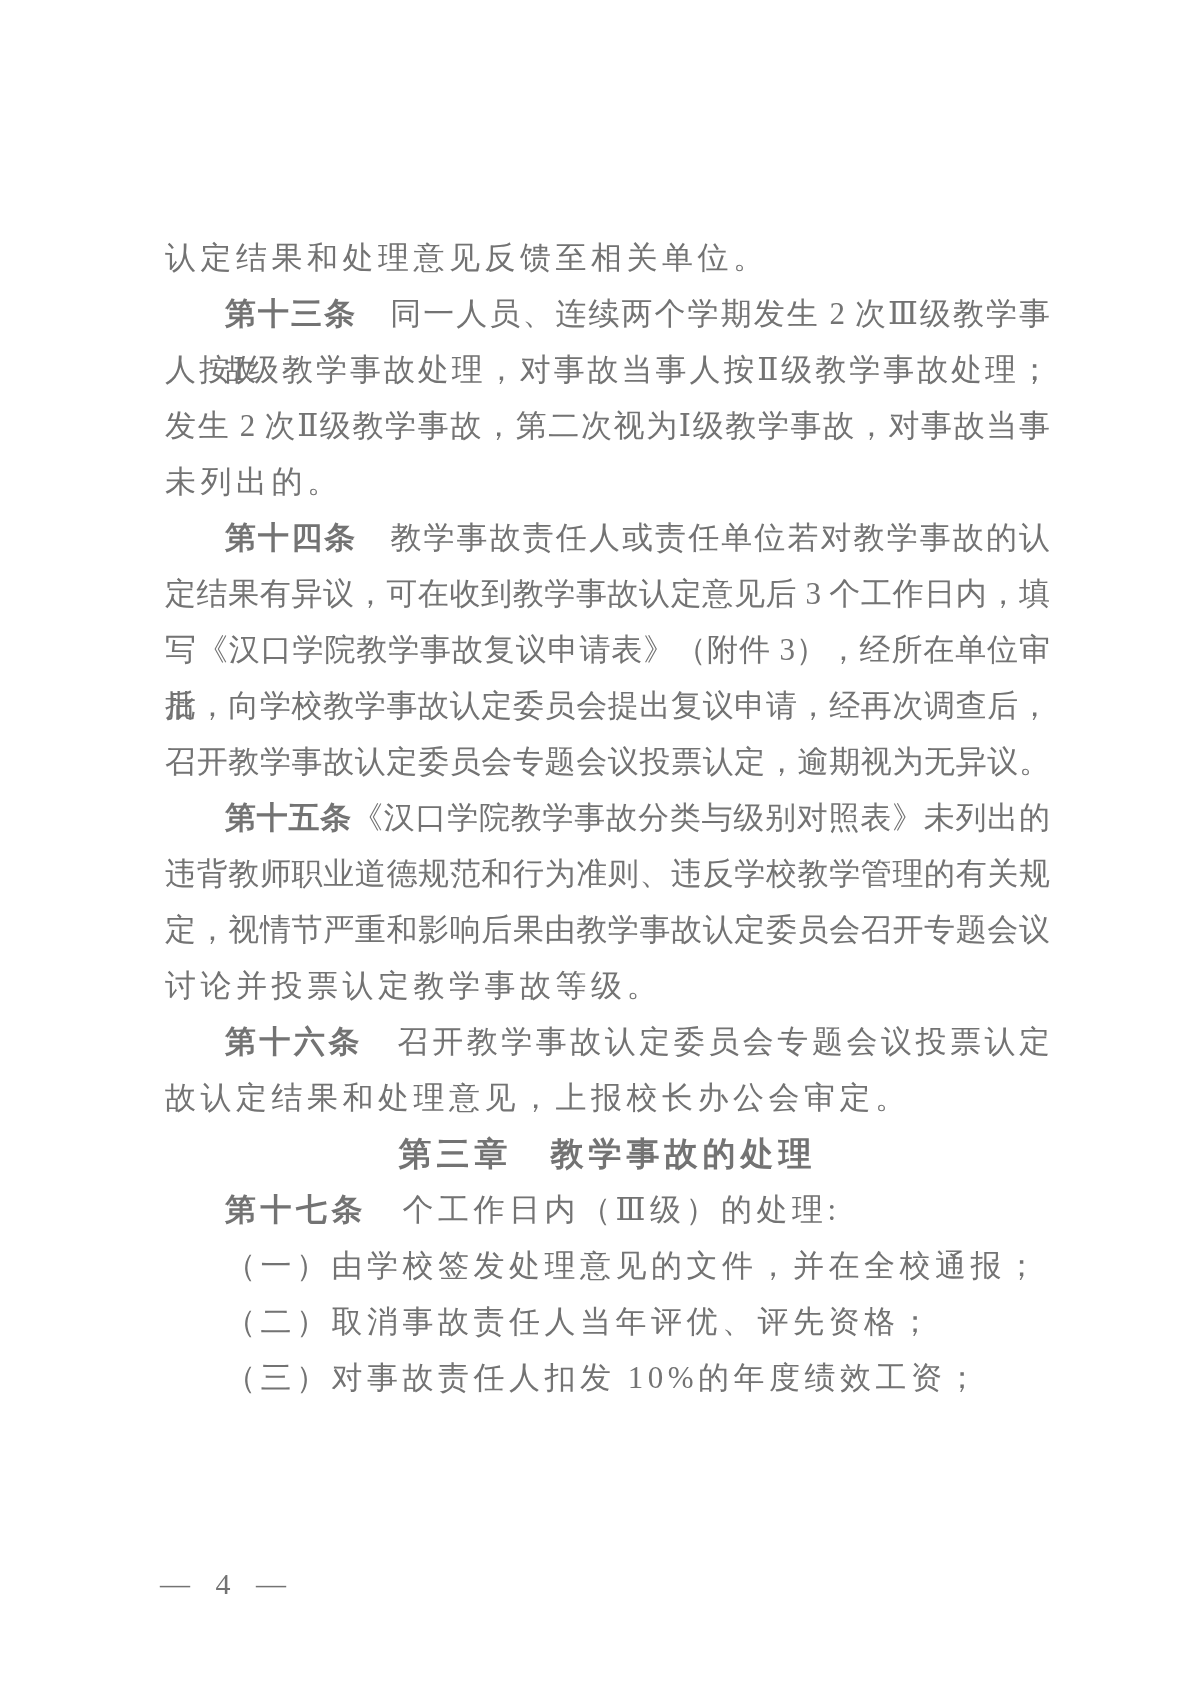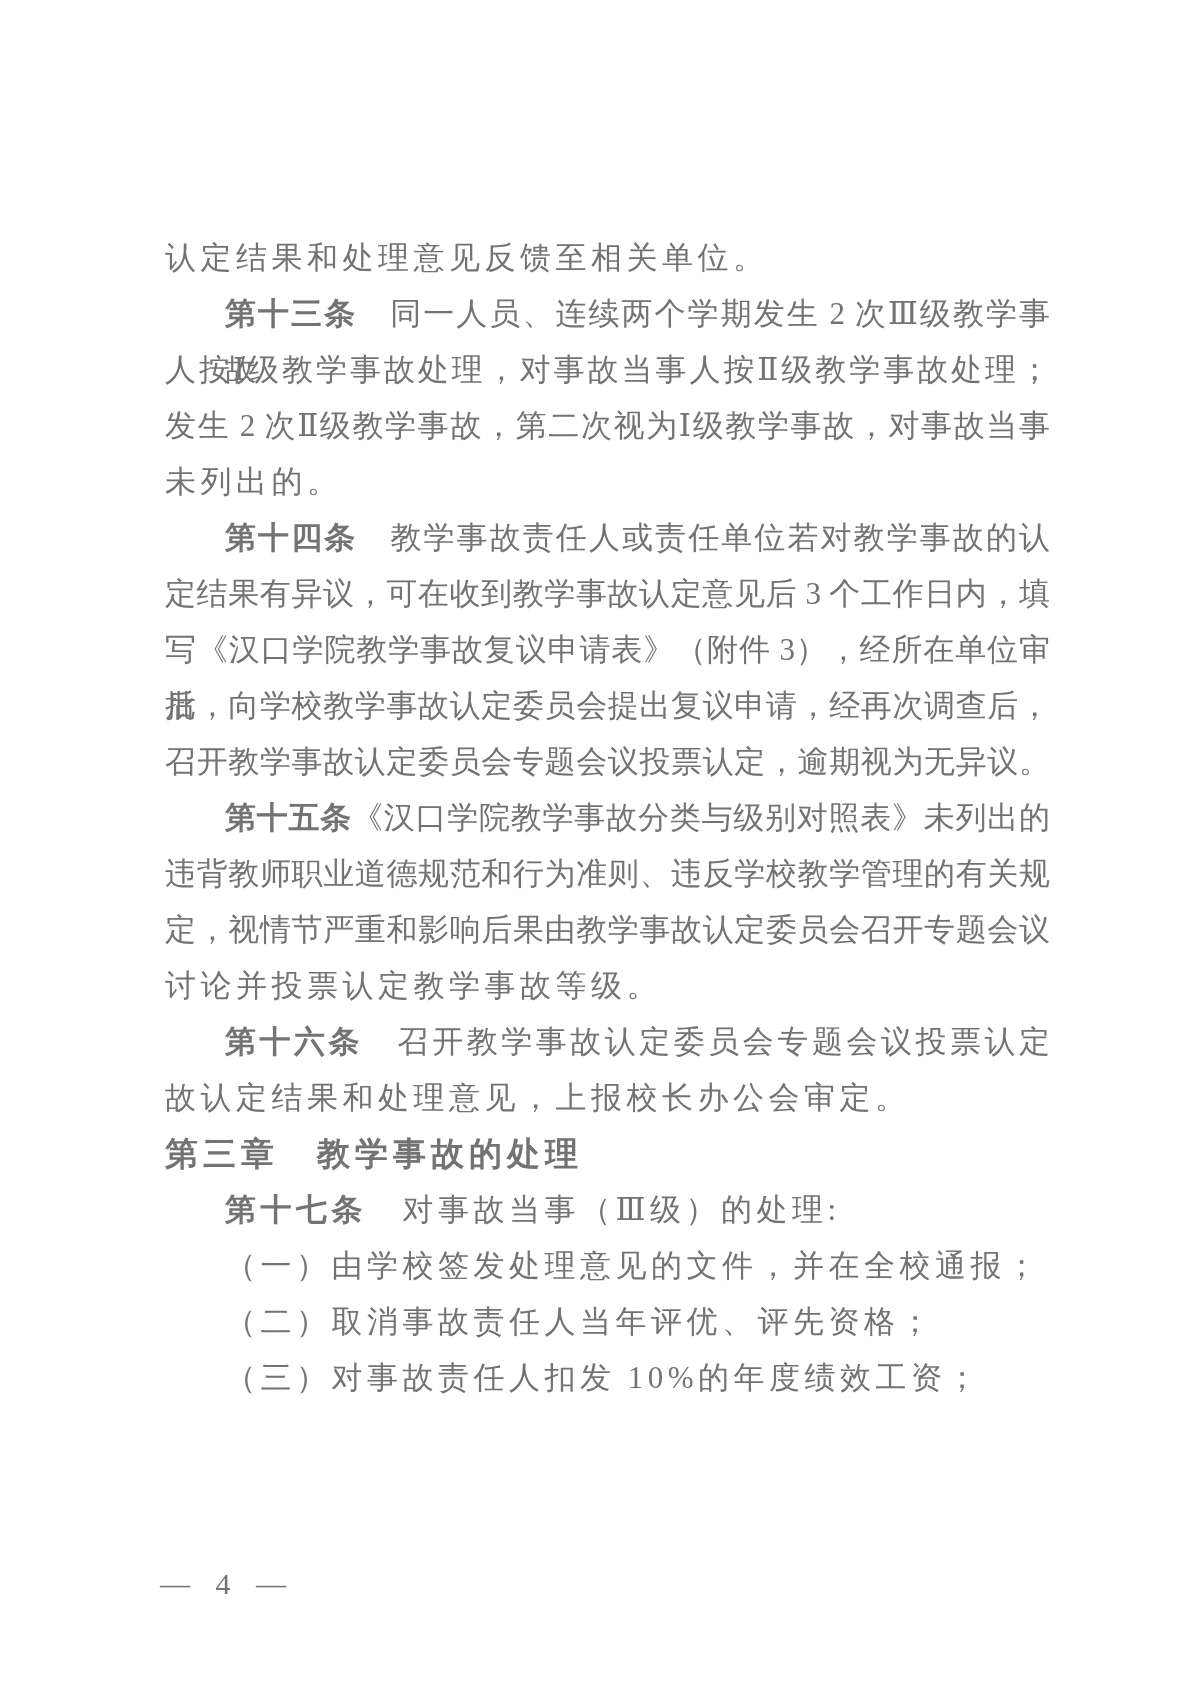--- a/index.html
+++ b/index.html
@@ -21,21 +21,21 @@
     line-height: 56px;
   }
   .line { height: 56px; }
   .short { white-space: nowrap; letter-spacing: 4.5px; }
   .full  { text-align: justify; text-align-last: justify; text-justify: inter-character; }
   .indent { padding-left: 60px; }
   .b {
     font-weight: 700;
     font-family: Liberation Sans, sans-serif;
   }
-  .heading { white-space: nowrap; letter-spacing: 5px; }
+  .heading { text-align: center; white-space: nowrap; letter-spacing: 5px; }
   .heading .b, .heading .t {
     font-weight: 700;
     font-family: "Liberation Sans", "DejaVu Sans", sans-serif;
     font-size: 33px;
   }
   .footer {
     position: absolute;
     left: 160px;
     top: 1567px;
     font-size: 30px;
@@ -77,21 +77,21 @@
     <div class="line full"><span class="t">定，视情节严重和影响后果由教学事故认定委员会召开专题会议</span></div>
 
     <div class="line short"><span class="t">讨论并投票认定教学事故等级。</span></div>
 
     <div class="line full indent"><span class="b">第十六条</span><span class="t">　召开教学事故认定委员会专题会议投票认定</span></div>
 
     <div class="line short"><span class="t">故认定结果和处理意见，上报校长办公会审定。</span></div>
 
     <div class="line heading"><span class="b">第三章</span><span class="t">　教学事故的处理</span></div>
 
-    <div class="line short indent"><span class="b">第十七条</span><span class="t">　对事故当事（Ⅲ级）的处理:</span></div>
+    <div class="line short indent"><span class="b">第十七条</span><span class="t">　个工作日内（Ⅲ级）的处理:</span></div>
 
     <div class="line short indent"><span class="t">（一）由学校签发处理意见的文件，并在全校通报；</span></div>
 
     <div class="line short indent"><span class="t">（二）取消事故责任人当年评优、评先资格；</span></div>
 
     <div class="line short indent"><span class="t">（三）对事故责任人扣发 10%的年度绩效工资；</span></div>
 
   </div>
 
   <div class="footer"><span>— 4 —</span></div>

